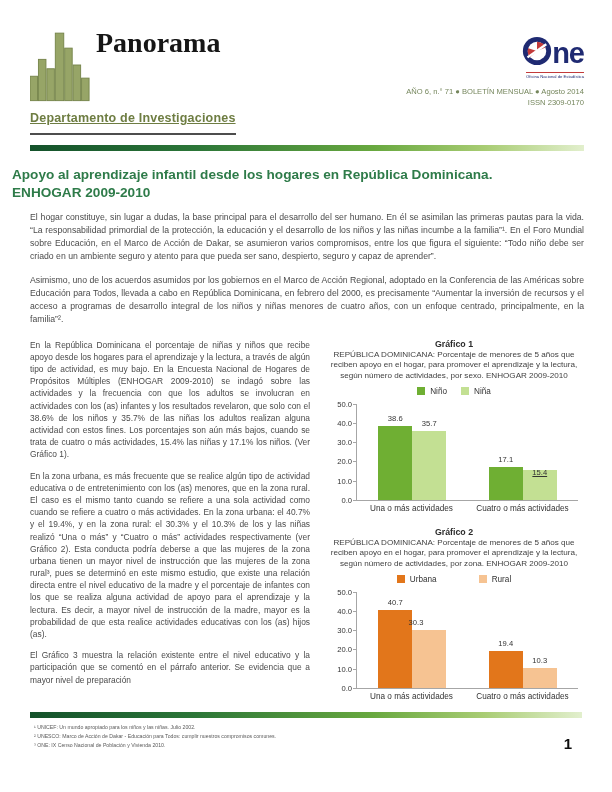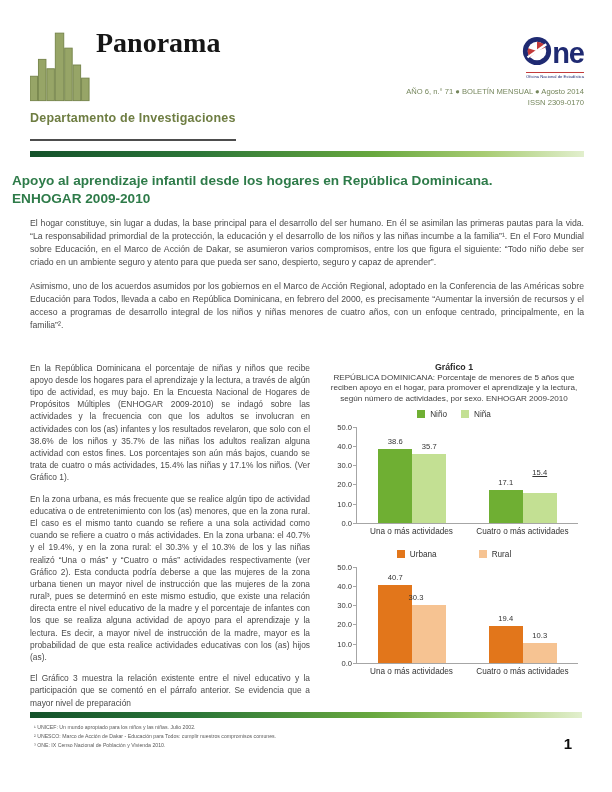--- a/index.html
+++ b/index.html
@@ -7,41 +7,41 @@
         font-family:"Liberation Sans",sans-serif;color:#4b4b4b;}
 
   
   .masthead{display:flex;justify-content:space-between;padding:26px 28px 0 30px;}
   .brand-block{width:300px;}
   .logo-row{display:flex;align-items:flex-start;}
   .brand-text{margin-left:6px;padding-top:4px;font-family:"Liberation Serif",serif;
               font-weight:bold;color:#161616;font-size:28px;line-height:0.95;}
   .brand-line2{margin-left:7px;}
   .brand-subtitle{margin-top:3px;font-size:12.5px;font-weight:bold;color:#6E7D42;
-                  border-bottom:2.5px solid #4d4d4d;padding-bottom:14px;width:max-content;
-                  letter-spacing:0.2px;}
+                  border-bottom:2.5px solid #4d4d4d;padding-bottom:8px;width:max-content;
+                  letter-spacing:0.2px;text-decoration:underline;}
   .masthead-right{text-align:right;padding-top:10px;}
   .one-logo{display:flex;justify-content:flex-end;align-items:center;margin-bottom:2px;}
   .one-ne{font-size:29px;font-weight:bold;color:#1f2a72;letter-spacing:-1px;line-height:0.9;}
   .one-caption{font-size:4.2px;color:#1f2a72;border-top:1px solid #c23a3a;
                width:max-content;margin-left:auto;margin-bottom:8px;padding-top:1px;}
   .issue-line{font-size:7.6px;color:#75865c;}
   .issn{font-size:7.6px;color:#75865c;margin-top:2px;}
 
   
   .gradient-bar{height:6px;
     background:linear-gradient(90deg,#14522b 0%,#2c7638 30%,#68a83f 62%,#a8cc73 82%,#e2efcd 100%);}
   .gradient-top{margin:10px 28px 0 30px;}
   .gradient-bottom{position:absolute;left:30px;right:30px;top:712px;}
 
   
   .article-title{margin:15px 28px 0 12px;font-size:13.6px;font-weight:bold;color:#2E7B49;
                  line-height:1.3;}
   .intro{margin:10px 28px 0 30px;font-size:8.7px;text-align:justify;line-height:1.5;color:#4b4b4b;}
-  .columns{display:flex;margin:30px 28px 0 30px;gap:14px;}
+  .columns{display:flex;margin:13px 28px 0 30px;gap:14px;}
   .col-left{flex:0 0 280px;}
   .col-left p{margin:0 0 9px;font-size:8.4px;line-height:1.45;text-align:justify;color:#4b4b4b;}
   .col-right{flex:1;padding-top:0;}
 
   
   .chart{margin:0 0 14px;}
   .chart-title{text-align:center;font-weight:bold;font-size:8.8px;color:#2b2b2b;}
   .chart-subtitle{text-align:center;font-size:8.1px;color:#3f3f3f;line-height:1.32;margin:1px 4px 5px;}
   .legend{display:flex;justify-content:center;align-items:center;gap:14px;margin:2px 0 8px;
           font-size:8.2px;color:#333;}
@@ -157,29 +157,33 @@
             <span class="ytick" style="top: 76.8px;"></span>
             <span class="ylab" style="top: 96px;">0.0</span>
             <span class="ytick" style="top: 96px;"></span>
             <div class="bar" style="left: 21.25px; width: 34px; height: 74.112px; background: rgb(111, 175, 51);"></div>
             <div class="bar-label" style="left: 38.25px; bottom: 77.112px;">38.6</div>
             <div class="bar" style="left: 55.25px; width: 34px; height: 68.544px; background: rgb(195, 224, 147);"></div>
             <div class="bar-label" style="left: 72.25px; bottom: 71.544px;">35.7</div>
             <div class="bar" style="left: 131.75px; width: 34px; height: 32.832px; background: rgb(111, 175, 51);"></div>
             <div class="bar-label" style="left: 148.75px; bottom: 35.832px;">17.1</div>
             <div class="bar" style="left: 165.75px; width: 34px; height: 29.568px; background: rgb(195, 224, 147);"></div>
-            <div class="bar-label" style="left: 182.75px; bottom: 46px; text-decoration: underline;">15.4</div>
+            <div class="bar-label" style="left: 182.75px; bottom: 23px; text-decoration: underline;">15.4</div>
           </div>
         <div class="xlabels">
             <div>Una o más actividades</div>
             <div>Cuatro o más actividades</div>
           </div>
       </figure>
 
       <figure class="chart" data-chart-index="1">
+        <figcaption>
+          <div class="chart-title">Gráfico 2</div>
+          <div class="chart-subtitle">REPÚBLICA DOMINICANA: Porcentaje de menores de 5 años que reciben apoyo en el hogar, para promover el aprendizaje y la lectura, según número de actividades, por zona. ENHOGAR 2009-2010</div>
+        </figcaption>
         <div class="legend">
             <span class="legend-item">
               <span class="legend-sw" style="background: rgb(226, 118, 27);"></span>
               <span>Urbana</span>
             </span>
             <span class="legend-item">
               <span class="legend-sw" style="background: rgb(246, 195, 146);"></span>
               <span>Rural</span>
             </span>
           </div>

